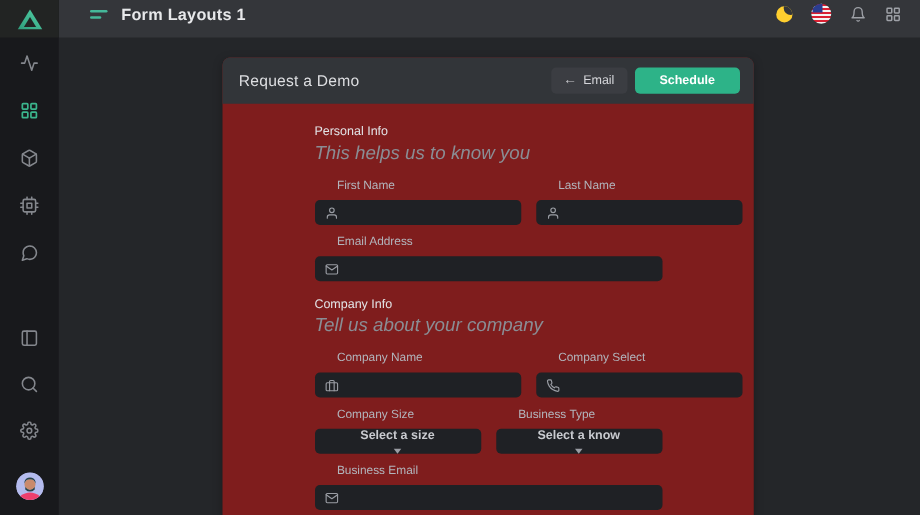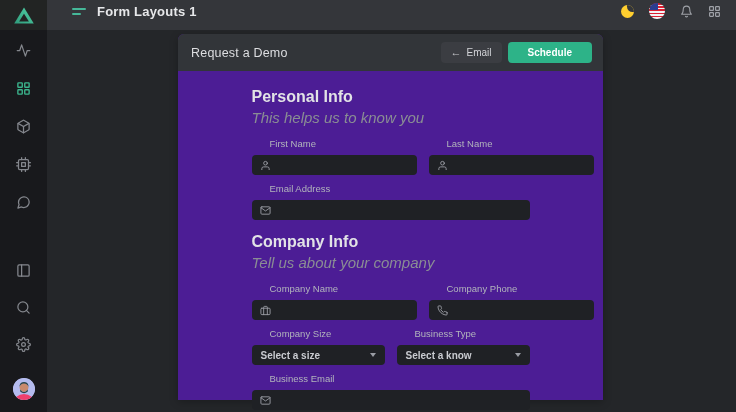--- a/index.html
+++ b/index.html
@@ -50,54 +50,54 @@
   .topbar-actions { margin-left:auto; display:flex; align-items:center; gap:15px; }
   .act-btn { display:flex; align-items:center; justify-content:center; cursor:pointer; }
   .moon { width:13px; height:13px; border-radius:50%; background:#ffcf2f; position:relative; overflow:hidden; }
   .moon::after { content:''; position:absolute; width:11px; height:11px; border-radius:50%; background:#34363a; top:-4px; right:-4px; }
   .flag { width:16px; height:16px; border-radius:50%; overflow:hidden; position:relative;
           background:repeating-linear-gradient(#da2032 0 1.6px,#f4f4f4 1.6px 3.2px); }
   .flag::after { content:''; position:absolute; top:0; left:1px; width:8px; height:7px; background:#2a3d8f; }
   .topbar-actions svg { width:13px; height:13px; color:#9ea1a7; }
   
   .card {
-    position:absolute; left:178px; top:34px; width:425px; height:366px;
-    background:#4c1d95; border-radius:6px 6px 0 0;
+    position:absolute; left:178px; top:46px; width:425px; height:366px;
+    background:#7f1d1d; border-radius:6px 6px 0 0;
     box-shadow:0 2px 8px rgba(0,0,0,.25); z-index:1;
   }
   .card-header {
     height:37px; background:#323539; border-radius:6px 6px 0 0;
     display:flex; align-items:center; padding:0 11px 0 13px;
   }
   .card-title { color:#dddee1; font-size:12.5px; font-weight:500; letter-spacing:.2px; }
   .card-actions { margin-left:auto; display:flex; gap:6px; }
   .btn { height:21px; border:none; border-radius:4px; font-family:inherit; font-size:10px;
          display:flex; align-items:center; cursor:pointer; }
   .btn-cancel { background:#3b3d42; color:#d4d5d9; padding:0 10px; gap:5px; }
   .btn-cancel .arrow { font-size:11px; line-height:1; color:#c7c8cc; }
   .btn-schedule { background:#2db388; color:#ffffff; padding:0 20px; font-weight:700; }
   
   .form-col { width:278px; margin:0 auto; padding-top:17px; }
-  .section-heading { color:#e2e3e6; font-size:16px; font-weight:700; }
+  .section-heading { color:#e2e3e6; font-size:10px; font-weight:400; }
   .section-sub { color:#8a8d94; font-size:15px; margin-top:3px; margin-bottom:12px;font-style:italic; }
   .f-row { display:flex; gap:12px; }
   .field { flex:1; margin-bottom:8px; }
   .f-label { display:block; color:#b2b5bc; font-size:9.5px; margin-bottom:6px;margin-left:18px; }
   .input-wrap {
     height:20px; background:#1f2125; border-radius:4px;
     display:flex; align-items:center; padding:0 8px; gap:6px;
   }
   .input-wrap svg { width:11px; height:11px; color:#9a9da4; flex:none; }
   .input-wrap input {
     flex:1; min-width:0; background:transparent; border:none; outline:none;
     color:#e5e6e8; font-size:10px; font-family:inherit;
   }
   .select-wrap {
     height:20px; background:#1f2125; border-radius:4px; cursor:pointer;
-    display:flex; align-items:center; justify-content:space-between; padding:0 9px;
+    display:flex; align-items:center; justify-content:space-between; padding:0 9px;flex-direction:column;
   }
   .select-text { color:#c9cbd0; font-size:10px; font-weight:700; }
   .caret { width:0; height:0; border-left:3.5px solid transparent; border-right:3.5px solid transparent;
            border-top:4px solid #9a9da4; }
   .company-section { margin-top:13px; }
 </style>
 </head>
 <body>
 
 <nav class="sidebar">
@@ -279,21 +279,21 @@
           <label class="f-label">Company Name</label>
           <div class="input-wrap">
             <svg viewBox="0 0 24 24" fill="none" stroke="currentColor" stroke-width="2" stroke-linecap="round" stroke-linejoin="round">
                 <rect x="2" y="7" width="20" height="14" rx="2"></rect>
                 <path d="M16 21V5a2 2 0 0 0-2-2h-4a2 2 0 0 0-2 2v16"></path>
               </svg>
             <input type="text" value="" style="">
           </div>
         </div>
         <div class="field">
-          <label class="f-label">Company Phone</label>
+          <label class="f-label">Company Select</label>
           <div class="input-wrap">
             <svg viewBox="0 0 24 24" fill="none" stroke="currentColor" stroke-width="2" stroke-linecap="round" stroke-linejoin="round">
                 <path d="M22 16.92v3a2 2 0 0 1-2.18 2 19.79 19.79 0 0 1-8.63-3.07 19.5 19.5 0 0 1-6-6 19.79 19.79 0 0 1-3.07-8.67A2 2 0 0 1 4.11 2h3a2 2 0 0 1 2 1.72 12.84 12.84 0 0 0 .7 2.81 2 2 0 0 1-.45 2.11L8.09 9.91a16 16 0 0 0 6 6l1.27-1.27a2 2 0 0 1 2.11-.45 12.84 12.84 0 0 0 2.81.7A2 2 0 0 1 22 16.92z"></path>
               </svg>
             <input type="text" value="" style="">
           </div>
         </div>
       </div>
 
       <div class="f-row">

